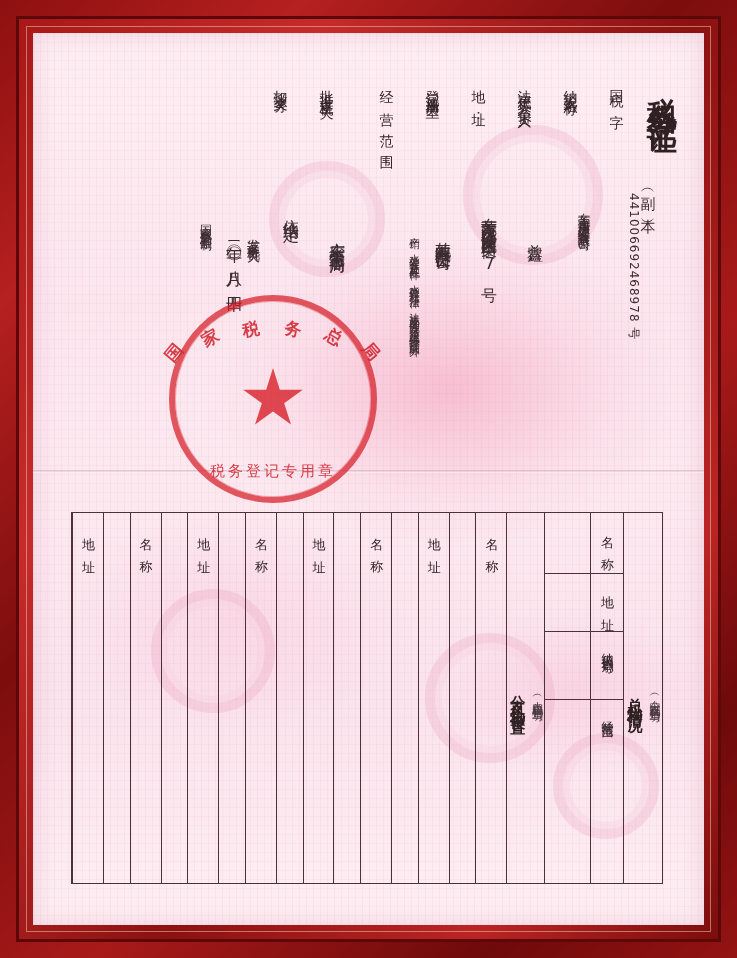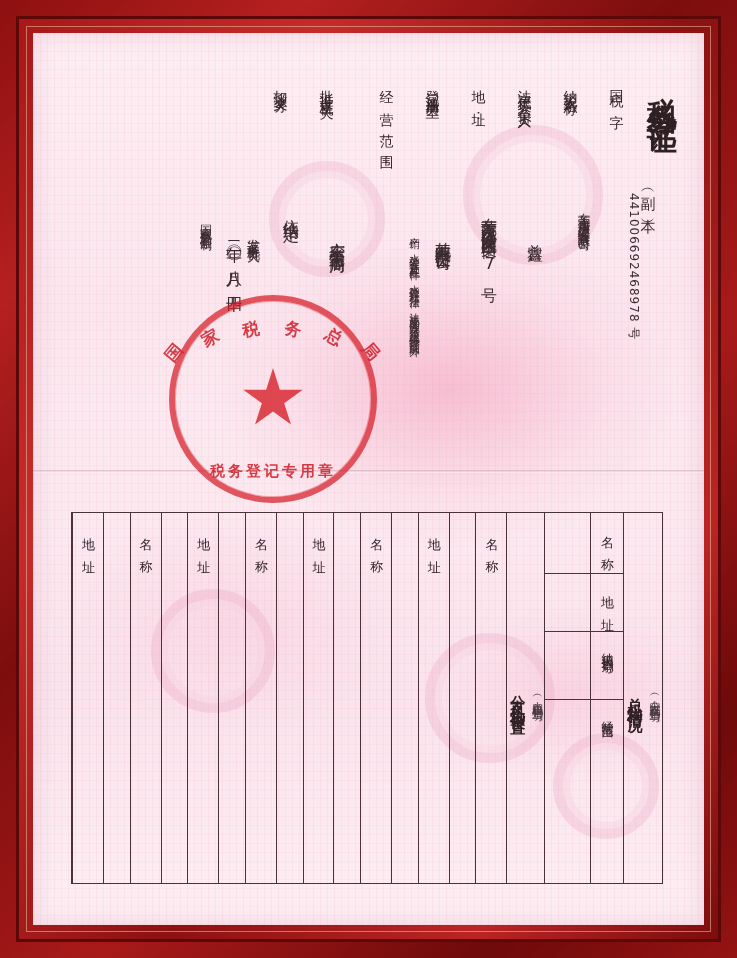--- a/index.html
+++ b/index.html
@@ -159,21 +159,21 @@
   #seal-top-text span {
     display: inline-block;
     transform-origin: 50% 78px;
   }
   #seal-bottom-text {
     position: absolute;
     left: 50%; bottom: 16px;
     transform: translateX(-50%);
     color: rgba(206,20,30,0.92);
     font-size: 15px;
-    font-weight: 700;
+    font-weight: 400;
     letter-spacing: 3px;
     white-space: nowrap;
   }
 
   
   #lower-table {
     position: absolute;
     left: 38px; top: 479px;
     width: 592px; height: 372px;
     border: 1.5px solid #4a3238;

